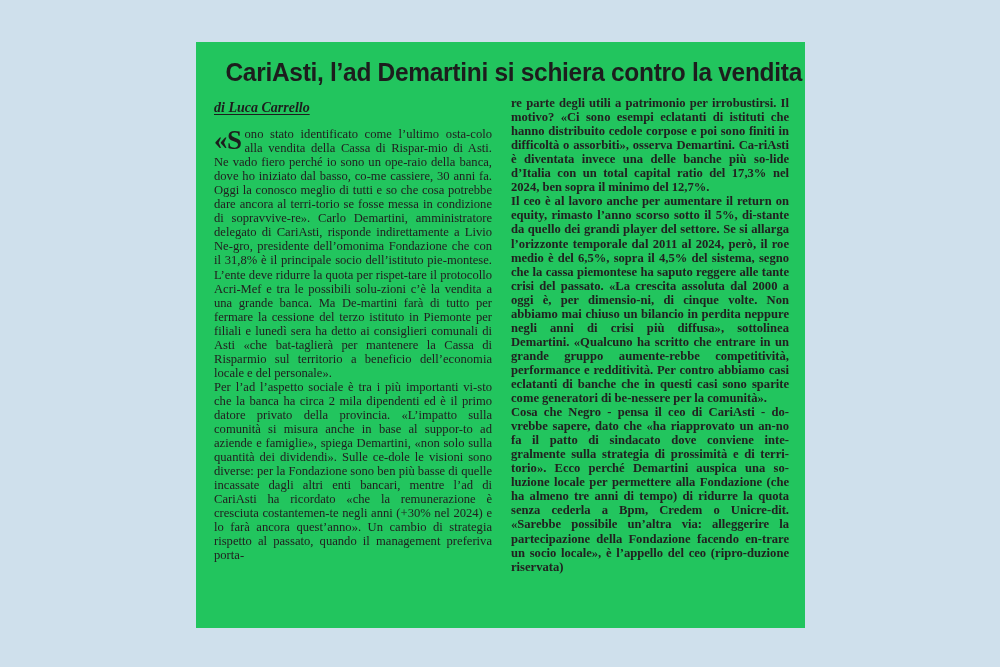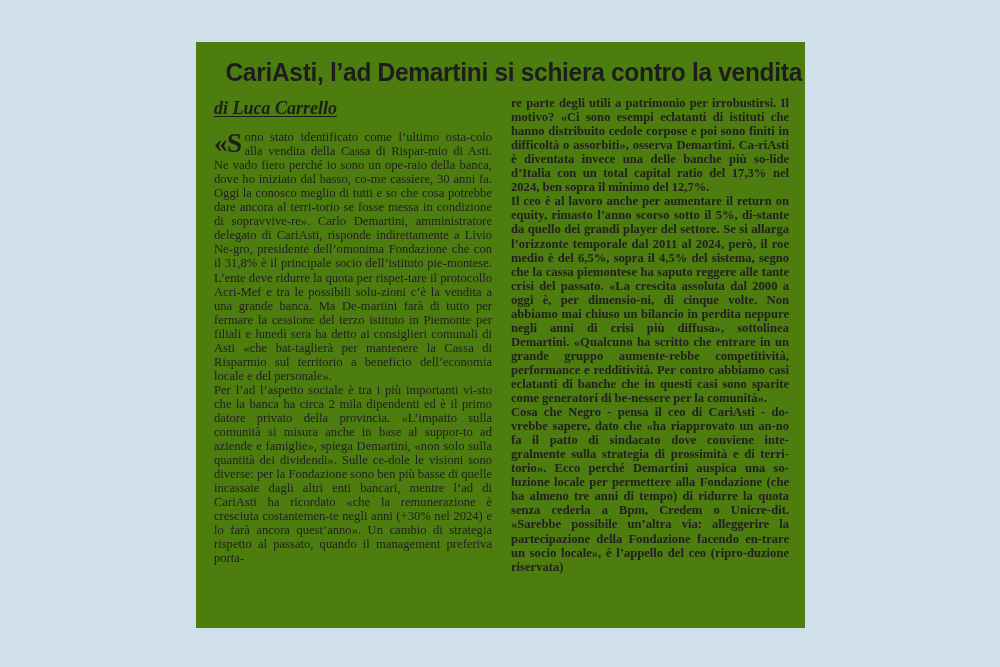--- a/index.html
+++ b/index.html
@@ -14,21 +14,21 @@
     overflow: hidden;
   }
 
   
   .clipping {
     position: absolute;
     left: 196px;
     top: 42px;
     width: 609px;
     height: 586px;
-    background: #4d7c0f;
+    background: #22c55e;
     box-sizing: border-box;
     padding: 10px 18px 10px 18px;
   }
 
   
   .headline {
     font-family: "Liberation Sans Narrow", "Liberation Sans", "DejaVu Sans", sans-serif;
     font-weight: bold;
     font-size: 25.5px;
     line-height: 1.1;
@@ -51,21 +51,21 @@
   }
   .col {
     width: 278px;
     flex: 0 0 278px;
   }
 
   .byline {
     font-family: "Liberation Serif", "DejaVu Serif", serif;
     font-weight: bold;
     font-style: italic;
-    font-size: 18px;
+    font-size: 14px;
     color: #1d1d1d;
     text-decoration: underline;
     text-underline-offset: 2px;
     margin: 0 0 11px 0;
     display: inline-block;
   }
 
   p.body {
     margin: 0;
     font-size: 12.6px;

